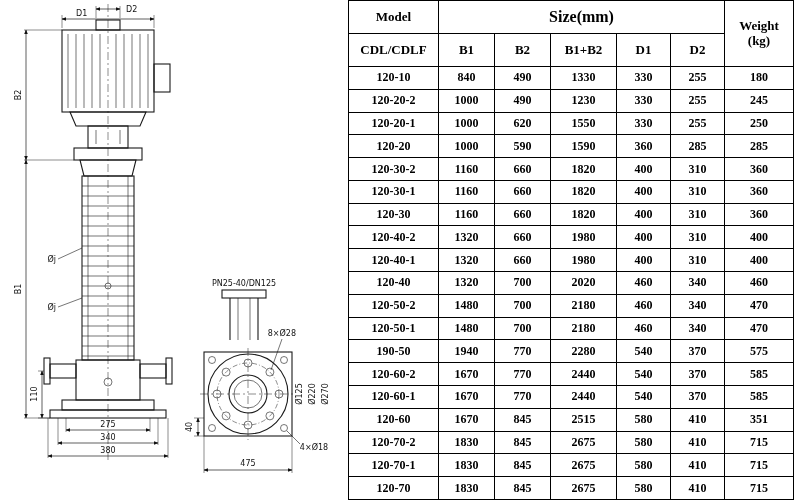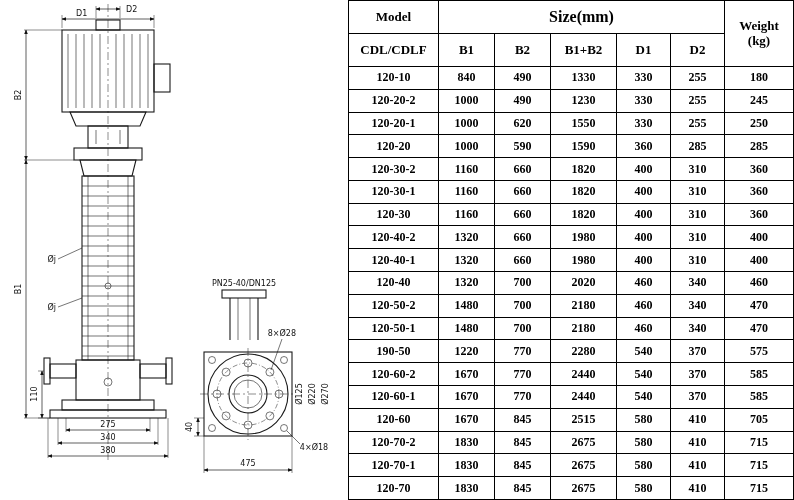--- a/index.html
+++ b/index.html
@@ -293,21 +293,21 @@
             <td>120-50-1</td>
             <td>1480</td>
             <td>700</td>
             <td>2180</td>
             <td>460</td>
             <td>340</td>
             <td>470</td>
           </tr>
           <tr>
             <td>190-50</td>
-            <td>1220</td>
+            <td>1940</td>
             <td>770</td>
             <td>2280</td>
             <td>540</td>
             <td>370</td>
             <td>575</td>
           </tr>
           <tr>
             <td>120-60-2</td>
             <td>1670</td>
             <td>770</td>
@@ -325,21 +325,21 @@
             <td>370</td>
             <td>585</td>
           </tr>
           <tr>
             <td>120-60</td>
             <td>1670</td>
             <td>845</td>
             <td>2515</td>
             <td>580</td>
             <td>410</td>
-            <td>705</td>
+            <td>351</td>
           </tr>
           <tr>
             <td>120-70-2</td>
             <td>1830</td>
             <td>845</td>
             <td>2675</td>
             <td>580</td>
             <td>410</td>
             <td>715</td>
           </tr>

